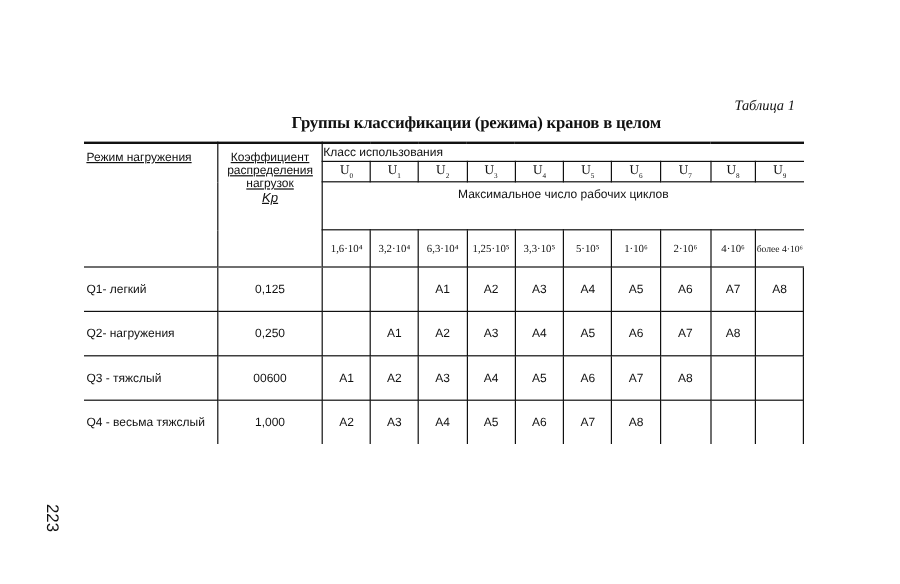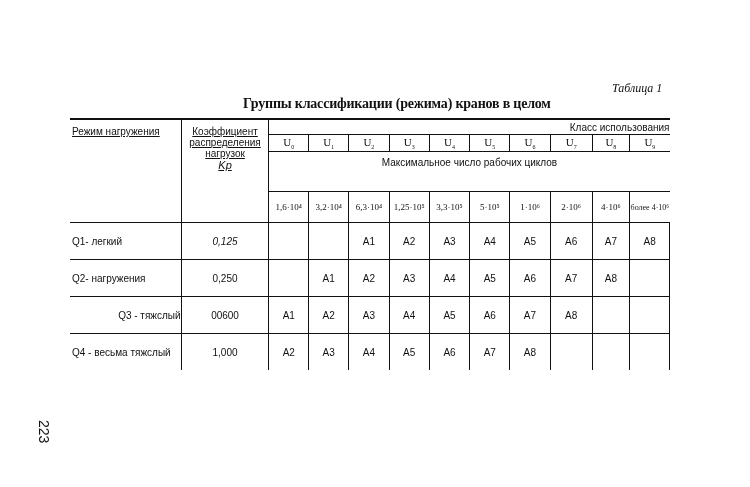--- a/index.html
+++ b/index.html
@@ -48,21 +48,21 @@
   </colgroup>
   <tbody>
       <tr>
     <td class="first nb" rowspan="4">Режим нагружения</td>
     <td class="hdr2 nb" rowspan="4">
       <div>Коэффициент</div>
       <div>распределения</div>
       <div>нагрузок</div>
       <div class="kp">Kp</div>
     </td>
-    <td colspan="10" class="span-hdr" style="text-align:right;padding-right:0">Класс использования</td>
+    <td colspan="10" class="span-hdr" style="text-align:left;padding-right:0">Класс использования</td>
   </tr>
   <tr id="u-row">
         <td class="uc">U<sub>0</sub></td>
         <td class="uc">U<sub>1</sub></td>
         <td class="uc">U<sub>2</sub></td>
         <td class="uc">U<sub>3</sub></td>
         <td class="uc">U<sub>4</sub></td>
         <td class="uc">U<sub>5</sub></td>
         <td class="uc">U<sub>6</sub></td>
         <td class="uc">U<sub>7</sub></td>
@@ -81,21 +81,21 @@
         <td class="nc">5·10⁵</td>
         <td class="nc">1·10⁶</td>
         <td class="nc">2·10⁶</td>
         <td class="nc">4·10⁶</td>
         <td class="nc noright" style="font-size: 8px;">более 4·10⁶</td>
       </tr>
   </tbody>
     <tbody id="body-rows">
       <tr class="row">
         <td class="first" style="border-bottom: 1.4px solid rgb(17, 17, 17);">Q1- легкий</td>
-        <td style="border-bottom: 1.4px solid rgb(17, 17, 17); font-style: italic;">0,125</td>
+        <td style="border-bottom: 1.4px solid rgb(17, 17, 17);">0,125</td>
         <td style="border-bottom: 1.4px solid rgb(17, 17, 17);"></td>
         <td style="border-bottom: 1.4px solid rgb(17, 17, 17);"></td>
         <td style="border-bottom: 1.4px solid rgb(17, 17, 17);">A1</td>
         <td style="border-bottom: 1.4px solid rgb(17, 17, 17);">A2</td>
         <td style="border-bottom: 1.4px solid rgb(17, 17, 17);">A3</td>
         <td style="border-bottom: 1.4px solid rgb(17, 17, 17);">A4</td>
         <td style="border-bottom: 1.4px solid rgb(17, 17, 17);">A5</td>
         <td style="border-bottom: 1.4px solid rgb(17, 17, 17);">A6</td>
         <td style="border-bottom: 1.4px solid rgb(17, 17, 17);">A7</td>
         <td style="border-bottom: 1.4px solid rgb(17, 17, 17);">A8</td>
@@ -108,21 +108,21 @@
         <td style="border-bottom: 1.4px solid rgb(17, 17, 17);">A2</td>
         <td style="border-bottom: 1.4px solid rgb(17, 17, 17);">A3</td>
         <td style="border-bottom: 1.4px solid rgb(17, 17, 17);">A4</td>
         <td style="border-bottom: 1.4px solid rgb(17, 17, 17);">A5</td>
         <td style="border-bottom: 1.4px solid rgb(17, 17, 17);">A6</td>
         <td style="border-bottom: 1.4px solid rgb(17, 17, 17);">A7</td>
         <td style="border-bottom: 1.4px solid rgb(17, 17, 17);">A8</td>
         <td style="border-bottom: 1.4px solid rgb(17, 17, 17);"></td>
       </tr>
       <tr class="row">
-        <td class="first" style="border-bottom: 1.4px solid rgb(17, 17, 17); text-align: right;">Q3 - тяжслый</td>
+        <td class="first" style="border-bottom: 1.4px solid rgb(17, 17, 17);">Q3 - тяжслый</td>
         <td style="border-bottom: 1.4px solid rgb(17, 17, 17);">00600</td>
         <td style="border-bottom: 1.4px solid rgb(17, 17, 17);">A1</td>
         <td style="border-bottom: 1.4px solid rgb(17, 17, 17);">A2</td>
         <td style="border-bottom: 1.4px solid rgb(17, 17, 17);">A3</td>
         <td style="border-bottom: 1.4px solid rgb(17, 17, 17);">A4</td>
         <td style="border-bottom: 1.4px solid rgb(17, 17, 17);">A5</td>
         <td style="border-bottom: 1.4px solid rgb(17, 17, 17);">A6</td>
         <td style="border-bottom: 1.4px solid rgb(17, 17, 17);">A7</td>
         <td style="border-bottom: 1.4px solid rgb(17, 17, 17);">A8</td>
         <td style="border-bottom: 1.4px solid rgb(17, 17, 17);"></td>

